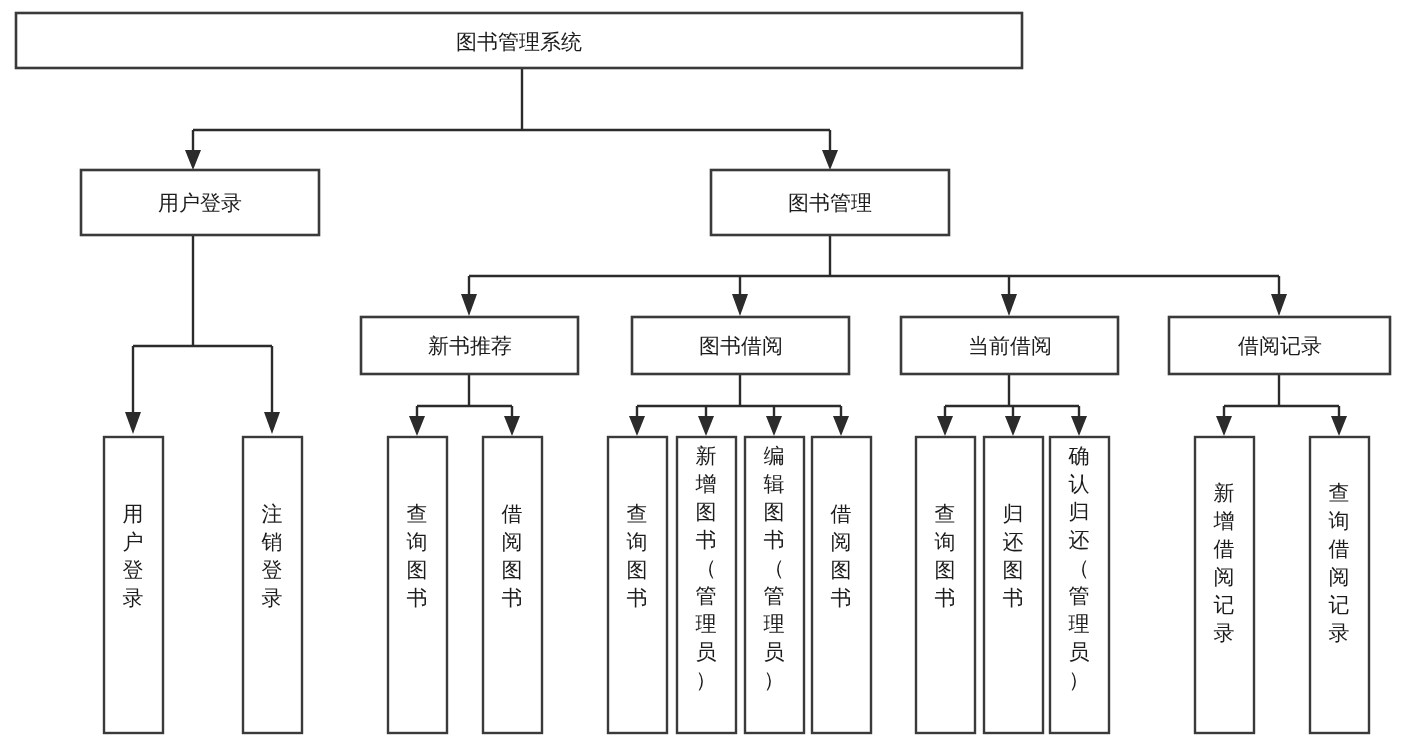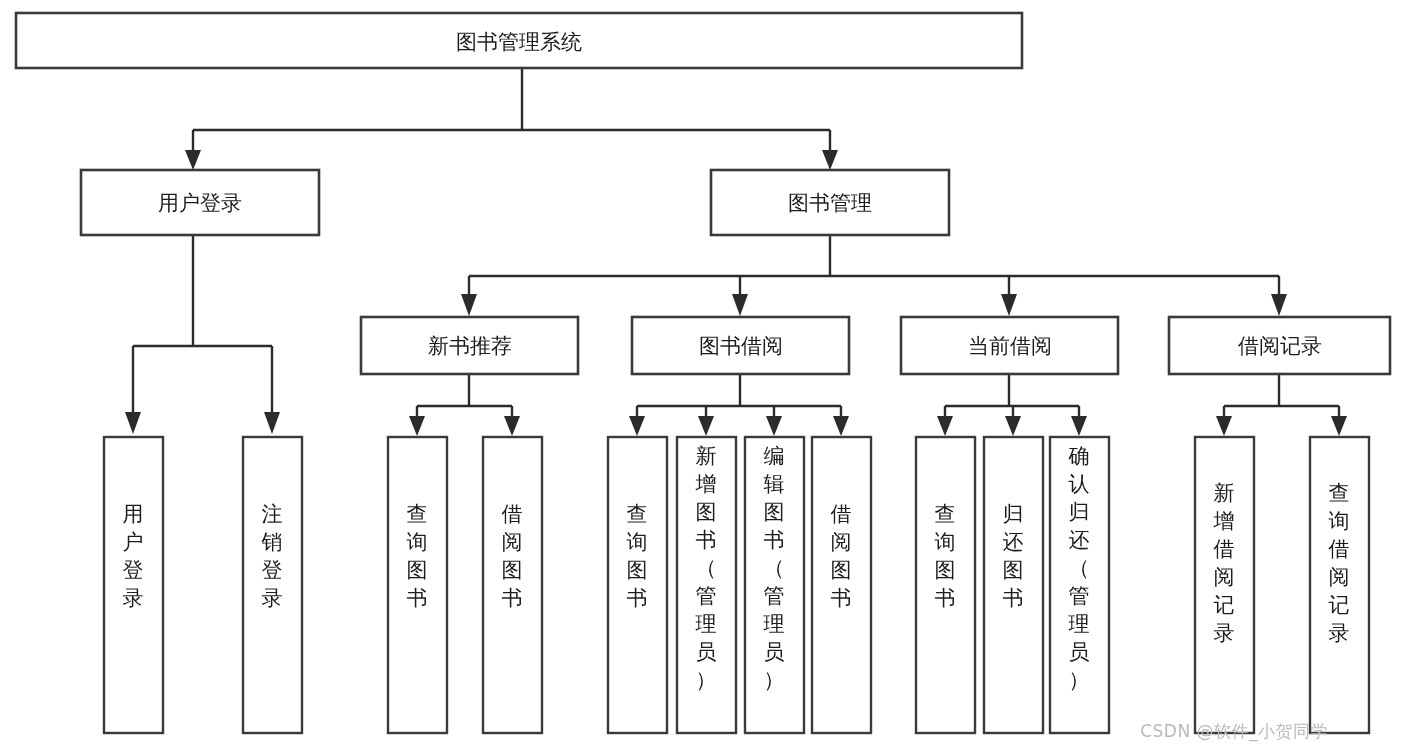--- a/index.html
+++ b/index.html
@@ -227,14 +227,13 @@
       <rect class="node-box-thin" x="1195" y="437" width="59" height="296"></rect>
       <text class="node-label-v" x="1224" y="500"><tspan x="1224" y="500">新</tspan><tspan x="1224" y="528">增</tspan><tspan x="1224" y="556">借</tspan><tspan x="1224" y="584">阅</tspan><tspan x="1224" y="612">记</tspan><tspan x="1224" y="640">录</tspan></text>
     </g>
     <g>
       <rect class="node-box-thin" x="1310" y="437" width="59" height="296"></rect>
       <text class="node-label-v" x="1339" y="500"><tspan x="1339" y="500">查</tspan><tspan x="1339" y="528">询</tspan><tspan x="1339" y="556">借</tspan><tspan x="1339" y="584">阅</tspan><tspan x="1339" y="612">记</tspan><tspan x="1339" y="640">录</tspan></text>
     </g>
 
   </svg>
 
-  <div class="watermark">CSDN @软件_小贺同学</div>
 </div>
 
 </body></html>

